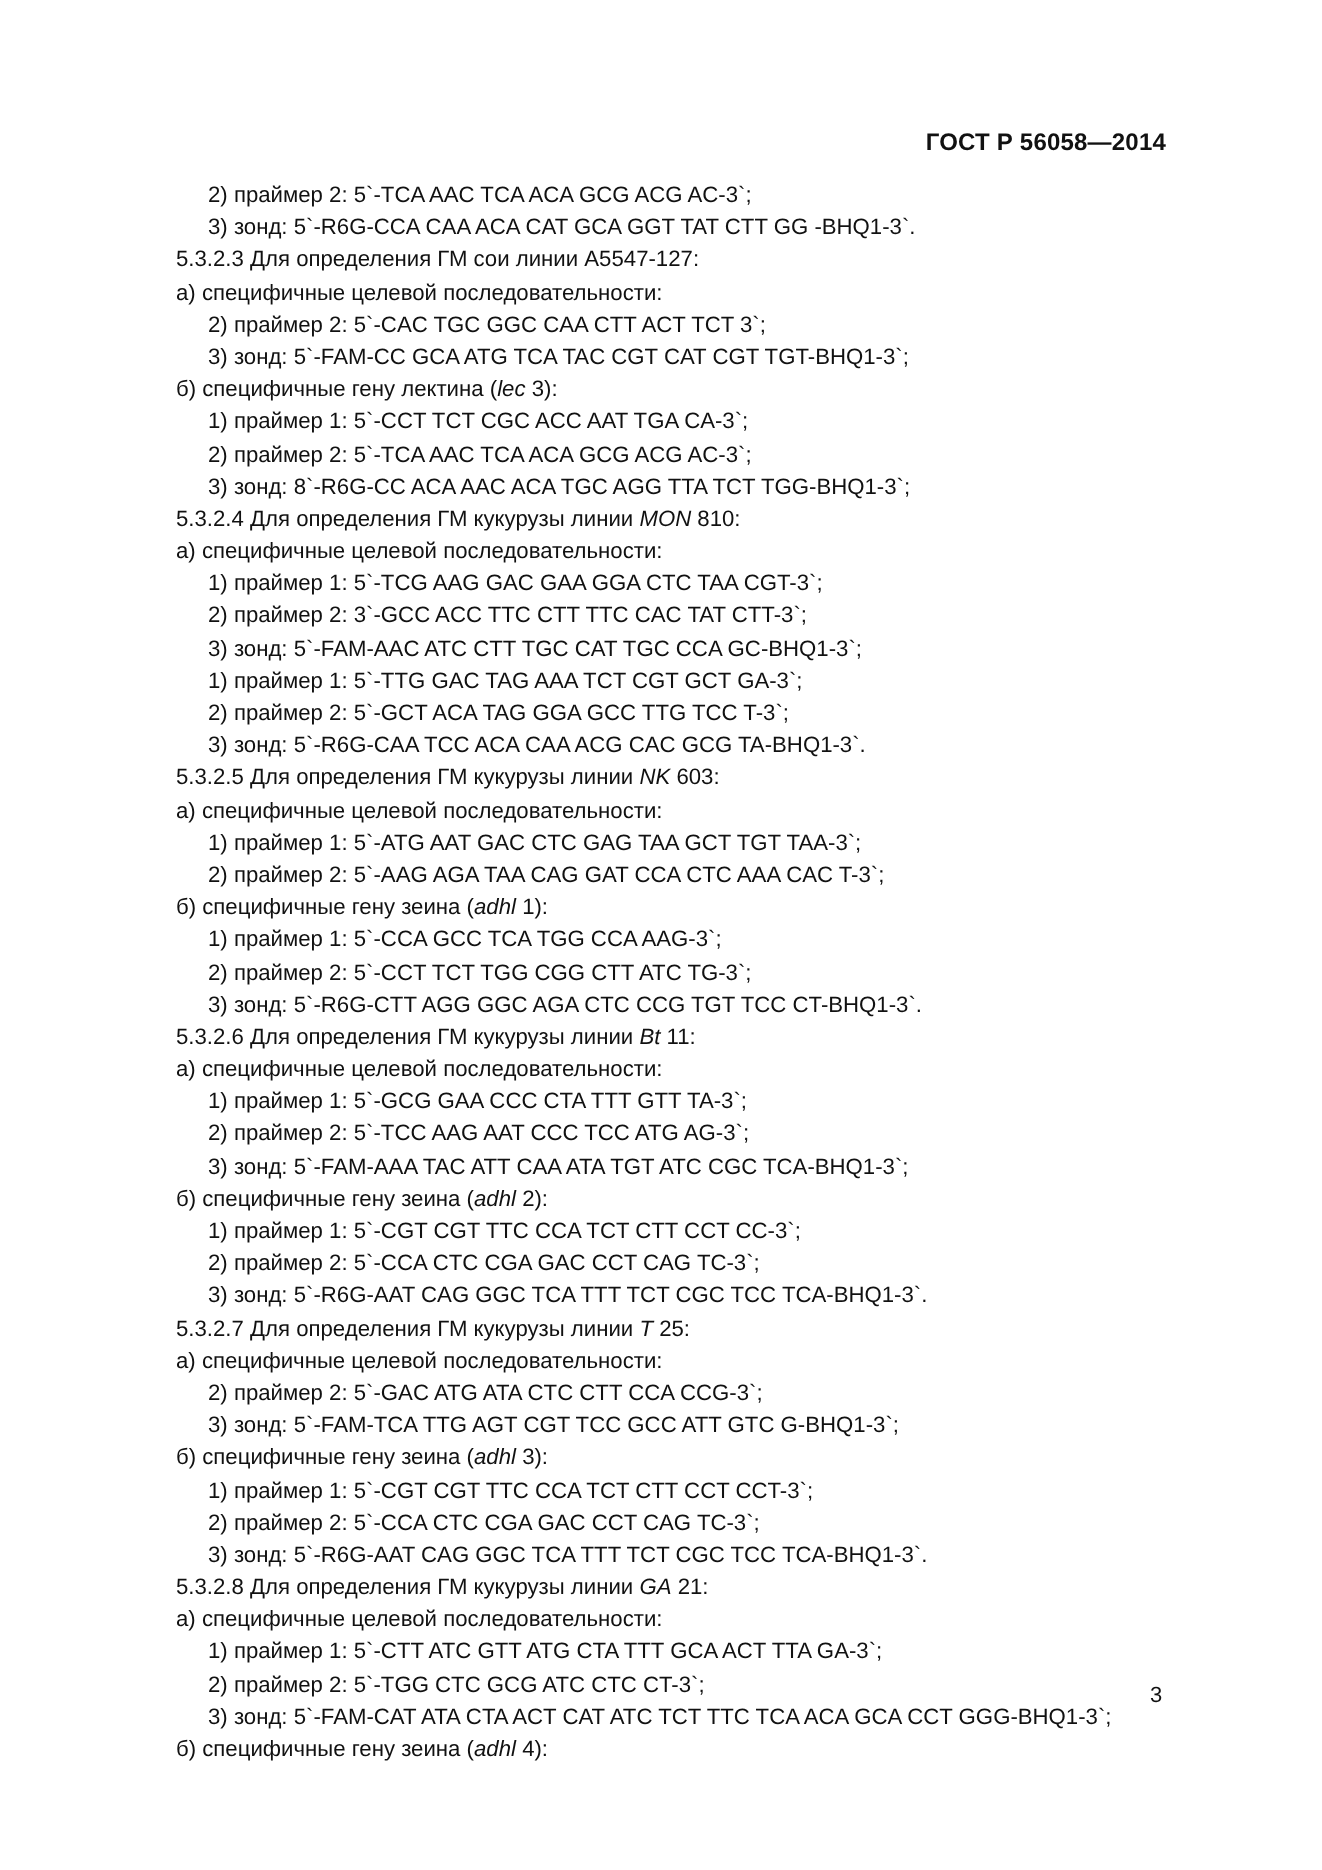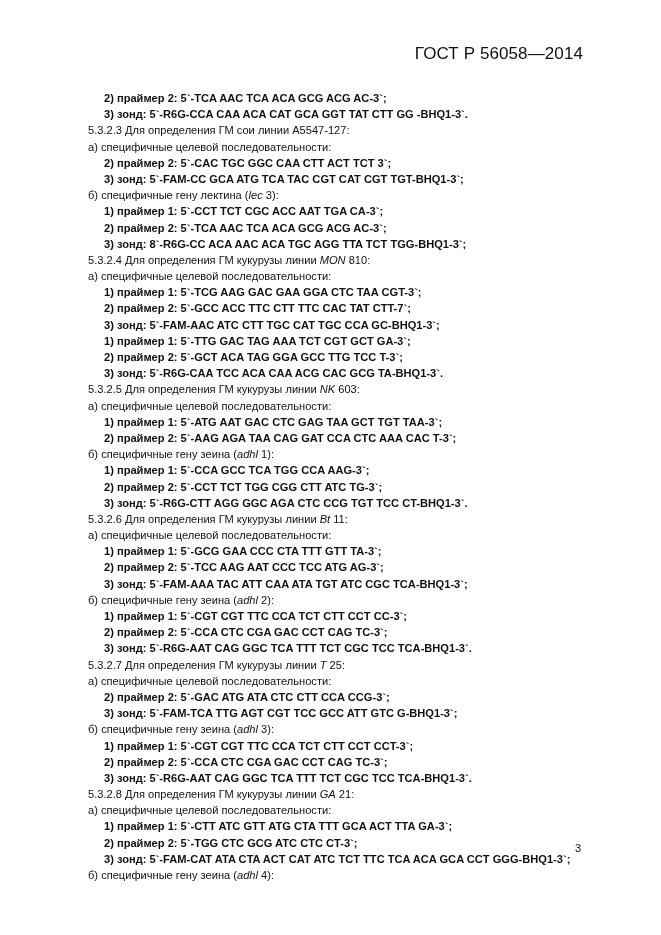--- a/index.html
+++ b/index.html
@@ -1,22 +1,22 @@
 <!DOCTYPE html>
 <html><head>
 <meta charset="utf-8">
 <style>
   html, body { margin: 0; padding: 0; background: #ffffff; }
   body { width: 661px; height: 935px; position: relative; overflow: hidden;
          font-family: "Liberation Sans", sans-serif; color: #111; }
-  .page-header { position: absolute; top: 44px; right: 78px; font-weight: normal;
-                 font-size: 17px; letter-spacing: 0.1px; }
+  .page-header { position: absolute; top: 64px; right: 78px; font-weight: bold;
+                 font-size: 12px; letter-spacing: 0.1px; }
   .content { position: absolute; top: 90px; left: 88px; width: 520px; }
   .line { font-size: 11.1px; line-height: 16.2px; height: 16.2px; white-space: nowrap; }
-  .lvl1 { padding-left: 16px; font-weight: bold; }
+  .lvl1 { padding-left: 16px; }
   .page-number { position: absolute; top: 842px; left: 575px; font-size: 11px; }
   i { font-style: italic; }
 </style>
 </head>
 <body>
 
 <div class="page-header">ГОСТ Р 56058—2014</div>
 
 <div class="content" id="content">
     <div class="line lvl1"><span>2) праймер 2: 5`-TCA AAC TCA ACA GCG ACG AC-3`;</span></div>
@@ -25,21 +25,21 @@
     <div class="line"><span>а) специфичные целевой последовательности:</span></div>
     <div class="line lvl1"><span>2) праймер 2: 5`-CAC TGC GGC CAA CTT ACT TCT 3`;</span></div>
     <div class="line lvl1"><span>3) зонд: 5`-FAM-CC GCA ATG TCA TAC CGT CAT CGT TGT-BHQ1-3`;</span></div>
     <div class="line"><span>б) специфичные гену лектина (</span><i>lec</i><span> 3):</span></div>
     <div class="line lvl1"><span>1) праймер 1: 5`-CCT TCT CGC ACC AAT TGA CA-3`;</span></div>
     <div class="line lvl1"><span>2) праймер 2: 5`-TCA AAC TCA ACA GCG ACG AC-3`;</span></div>
     <div class="line lvl1"><span>3) зонд: 8`-R6G-CC ACA AAC ACA TGC AGG TTA TCT TGG-BHQ1-3`;</span></div>
     <div class="line"><span>5.3.2.4 Для определения ГМ кукурузы линии </span><i>MON</i><span> 810:</span></div>
     <div class="line"><span>а) специфичные целевой последовательности:</span></div>
     <div class="line lvl1"><span>1) праймер 1: 5`-TCG AAG GAC GAA GGA CTC TAA CGT-3`;</span></div>
-    <div class="line lvl1"><span>2) праймер 2: 5`-GCC ACC TTC CTT TTC CAC TAT CTT-7`;</span></div>
+    <div class="line lvl1"><span>2) праймер 2: 3`-GCC ACC TTC CTT TTC CAC TAT CTT-3`;</span></div>
     <div class="line lvl1"><span>3) зонд: 5`-FAM-AAC ATC CTT TGC CAT TGC CCA GC-BHQ1-3`;</span></div>
     <div class="line lvl1"><span>1) праймер 1: 5`-TTG GAC TAG AAA TCT CGT GCT GA-3`;</span></div>
     <div class="line lvl1"><span>2) праймер 2: 5`-GCT ACA TAG GGA GCC TTG TCC T-3`;</span></div>
     <div class="line lvl1"><span>3) зонд: 5`-R6G-CAA TCC ACA CAA ACG CAC GCG TA-BHQ1-3`.</span></div>
     <div class="line"><span>5.3.2.5 Для определения ГМ кукурузы линии </span><i>NK</i><span> 603:</span></div>
     <div class="line"><span>а) специфичные целевой последовательности:</span></div>
     <div class="line lvl1"><span>1) праймер 1: 5`-ATG AAT GAC CTC GAG TAA GCT TGT TAA-3`;</span></div>
     <div class="line lvl1"><span>2) праймер 2: 5`-AAG AGA TAA CAG GAT CCA CTC AAA CAC T-3`;</span></div>
     <div class="line"><span>б) специфичные гену зеина (</span><i>adhl</i><span> 1):</span></div>
     <div class="line lvl1"><span>1) праймер 1: 5`-CCA GCC TCA TGG CCA AAG-3`;</span></div>

